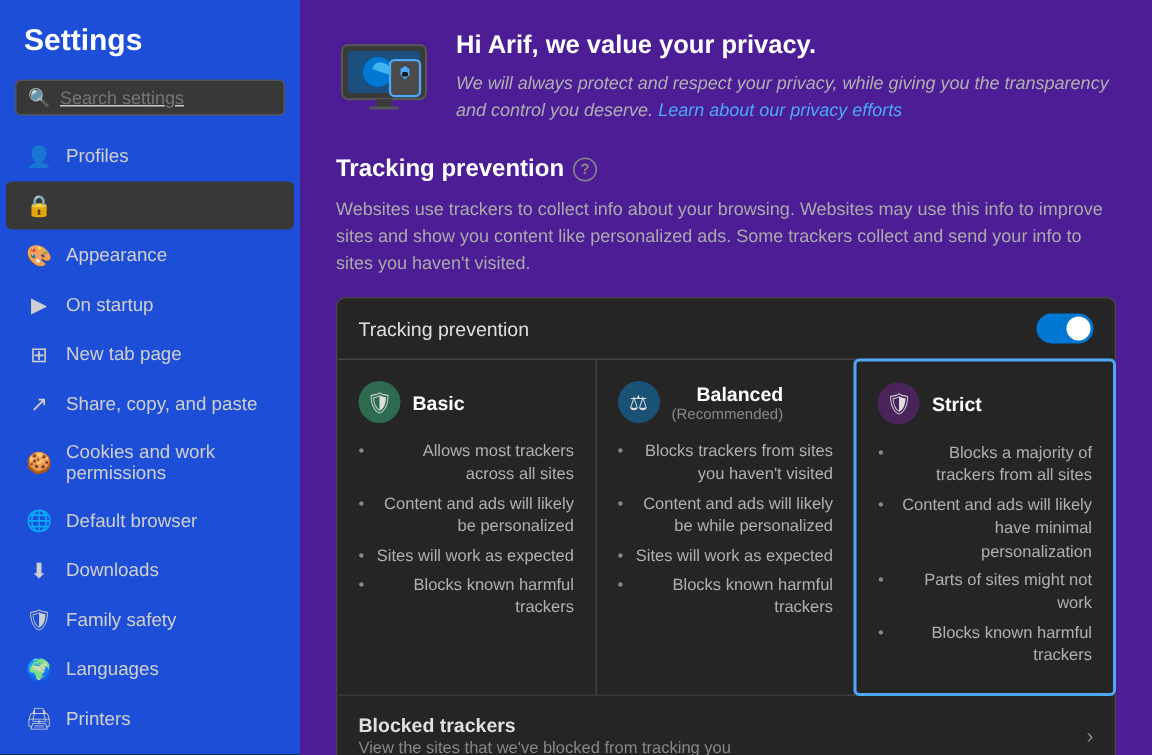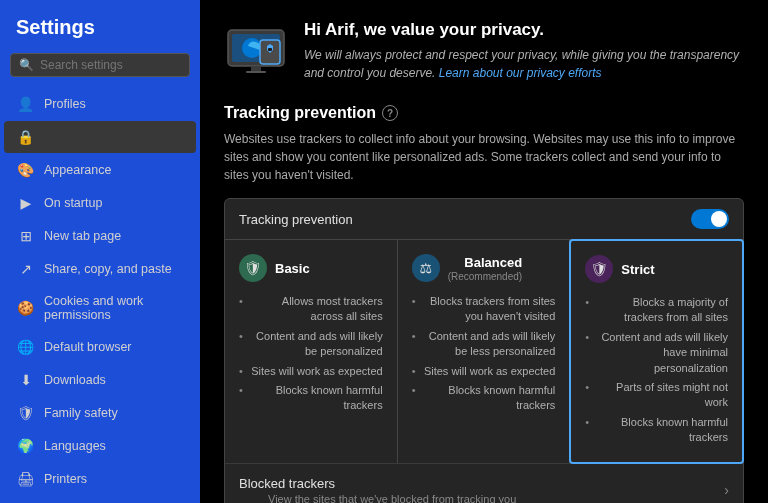--- a/index.html
+++ b/index.html
@@ -44,20 +44,21 @@
       gap: 6px;
     }
 
     .search-box input {
       background: transparent;
       border: none;
       outline: none;
       color: #ccc;
       font-size: 12px;
       width: 100%;
+      text-decoration: underline;
     }
 
     .search-icon-svg {
       color: #aaa;
       font-size: 12px;
     }
 
     .sidebar-item {
       display: flex;
       align-items: center;
@@ -81,21 +82,21 @@
       display: flex;
       align-items: center;
       justify-content: center;
       font-size: 14px;
       flex-shrink: 0;
     }
 
     
     .main {
       flex: 1;
-      background: #000000;
+      background: #4c1d95;
       overflow-y: auto;
       padding: 20px 24px;
     }
 
     
     .privacy-header {
       display: flex;
       align-items: flex-start;
       gap: 16px;
       margin-bottom: 20px;
@@ -288,28 +289,27 @@
       align-items: center;
       justify-content: space-between;
       padding: 12px 14px;
       border-top: 1px solid #3a3a3a;
       cursor: pointer;
     }
 
     .setting-row-text h4 {
       font-size: 13px;
       color: #e0e0e0;
-      font-weight: 400;
+      font-weight: 700;
     }
 
     .setting-row-text p {
       font-size: 11px;
       color: #888;
       margin-top: 2px;
-      margin-left: 29px;
     }
 
     .chevron {
       color: #888;
       font-size: 14px;
     }
 
     
     .sidebar::-webkit-scrollbar,
     .main::-webkit-scrollbar {
@@ -449,21 +449,21 @@
         <div class="tracking-option">
       <div class="option-header">
         <div class="option-icon balanced">⚖</div>
         <div>
           <div class="option-title">Balanced</div>
           <div class="option-subtitle">(Recommended)</div>
         </div>
       </div>
       <ul class="option-bullets">
             <li>Blocks trackers from sites you haven't visited</li>
-            <li>Content and ads will likely be less personalized</li>
+            <li>Content and ads will likely be while personalized</li>
             <li>Sites will work as expected</li>
             <li>Blocks known harmful trackers</li>
           </ul>
     </div>
         <div class="tracking-option selected">
       <div class="option-header">
         <div class="option-icon strict">🛡</div>
         <div>
           <div class="option-title">Strict</div>
 

